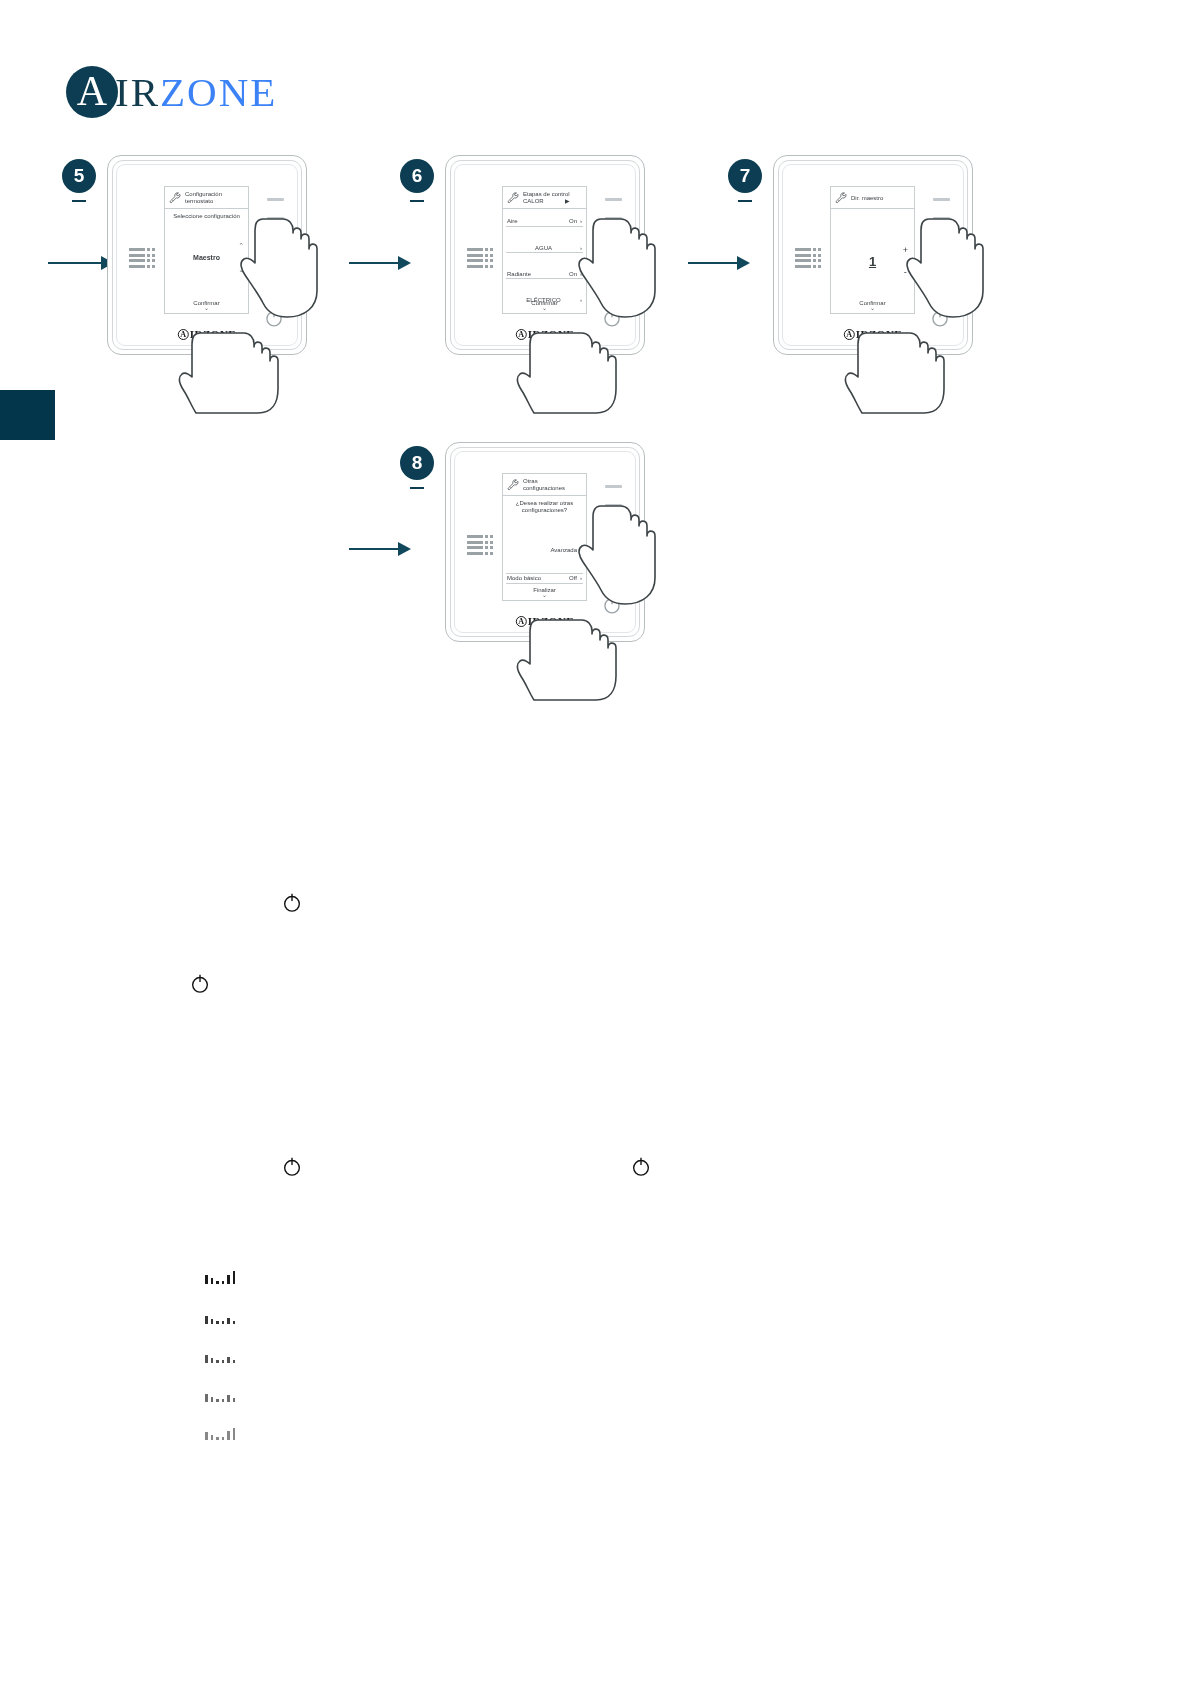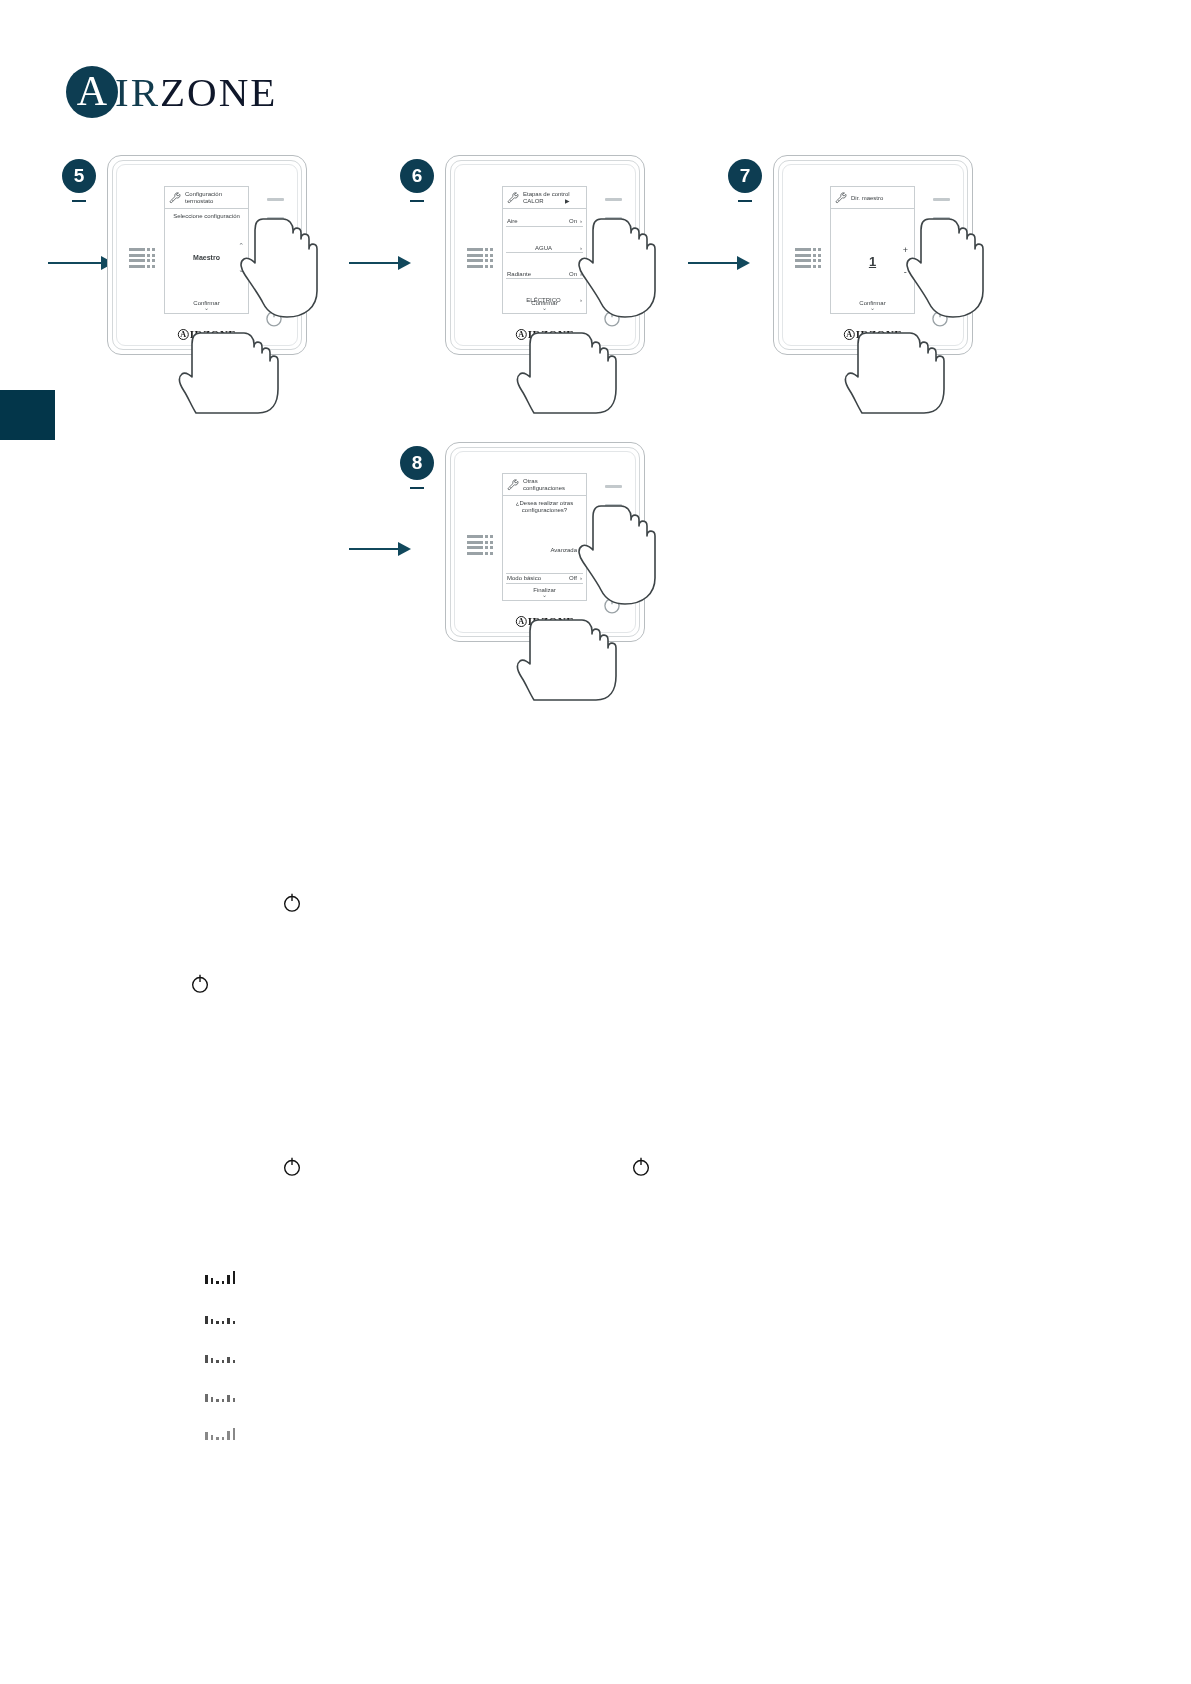--- a/index.html
+++ b/index.html
@@ -24,21 +24,21 @@
     background: #0d3d52; color: #fff;
     display: flex; align-items: center; justify-content: center;
     font-family: "Liberation Serif", serif; font-size: 42px; line-height: 1;
     padding-bottom: 3px;
   }
   .logo-text {
     font-family: "Liberation Serif", serif;
     font-size: 41px; letter-spacing: 2px; margin-left: -3px; line-height: 1;
   }
   .logo-ir { color: #123c4e; }
-  .logo-zone { color: #0f172a; }
+  .logo-zone { color: #3b82f6; }
 
   
   .step { position: absolute; }
 
   .badge {
     position: absolute; width: 34px; height: 34px; border-radius: 50%;
     background: #0d3d52; color: #fff;
     display: flex; align-items: center; justify-content: center;
     font-size: 19px; font-weight: bold; z-index: 6;
   }

